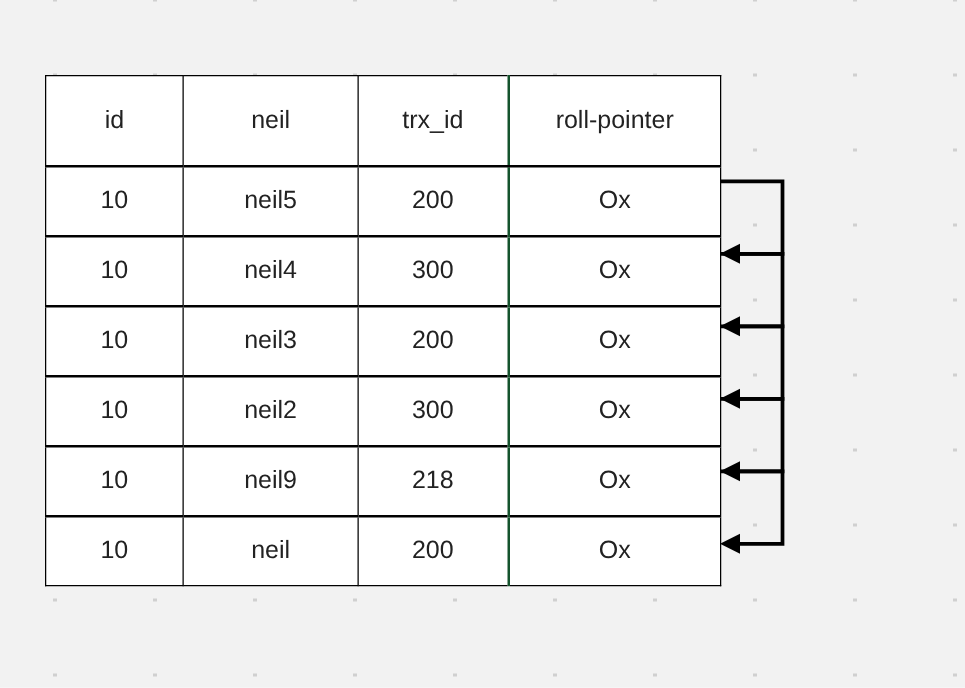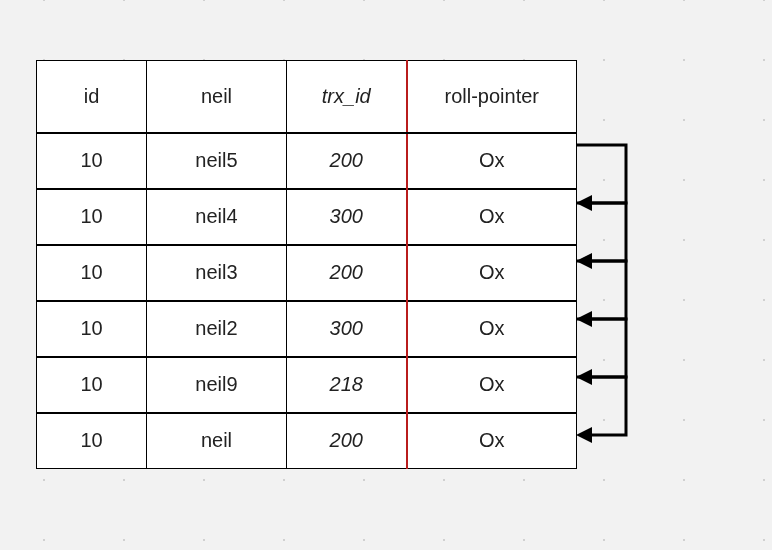--- a/index.html
+++ b/index.html
@@ -58,21 +58,21 @@
   tbody tr:not(:first-child) td {
     border-top: 2px solid #000;
   }
 
   .col-id   { width: 110px; }
   .col-name { width: 140px; }
   .col-trx  { width: 120px; }
   .col-ptr  { width: 170px; text-align: center; }
 
   
-  .col-trx { border-right: 2px solid #b91c1c; font-style: italic; }
+  .col-trx { border-right: 2px solid #14532d; }
 
   svg.pointer {
     position: absolute;
     overflow: visible;
     pointer-events: none;
   }
   svg.pointer path {
     fill: none;
     stroke: #000;
     stroke-width: 3;

